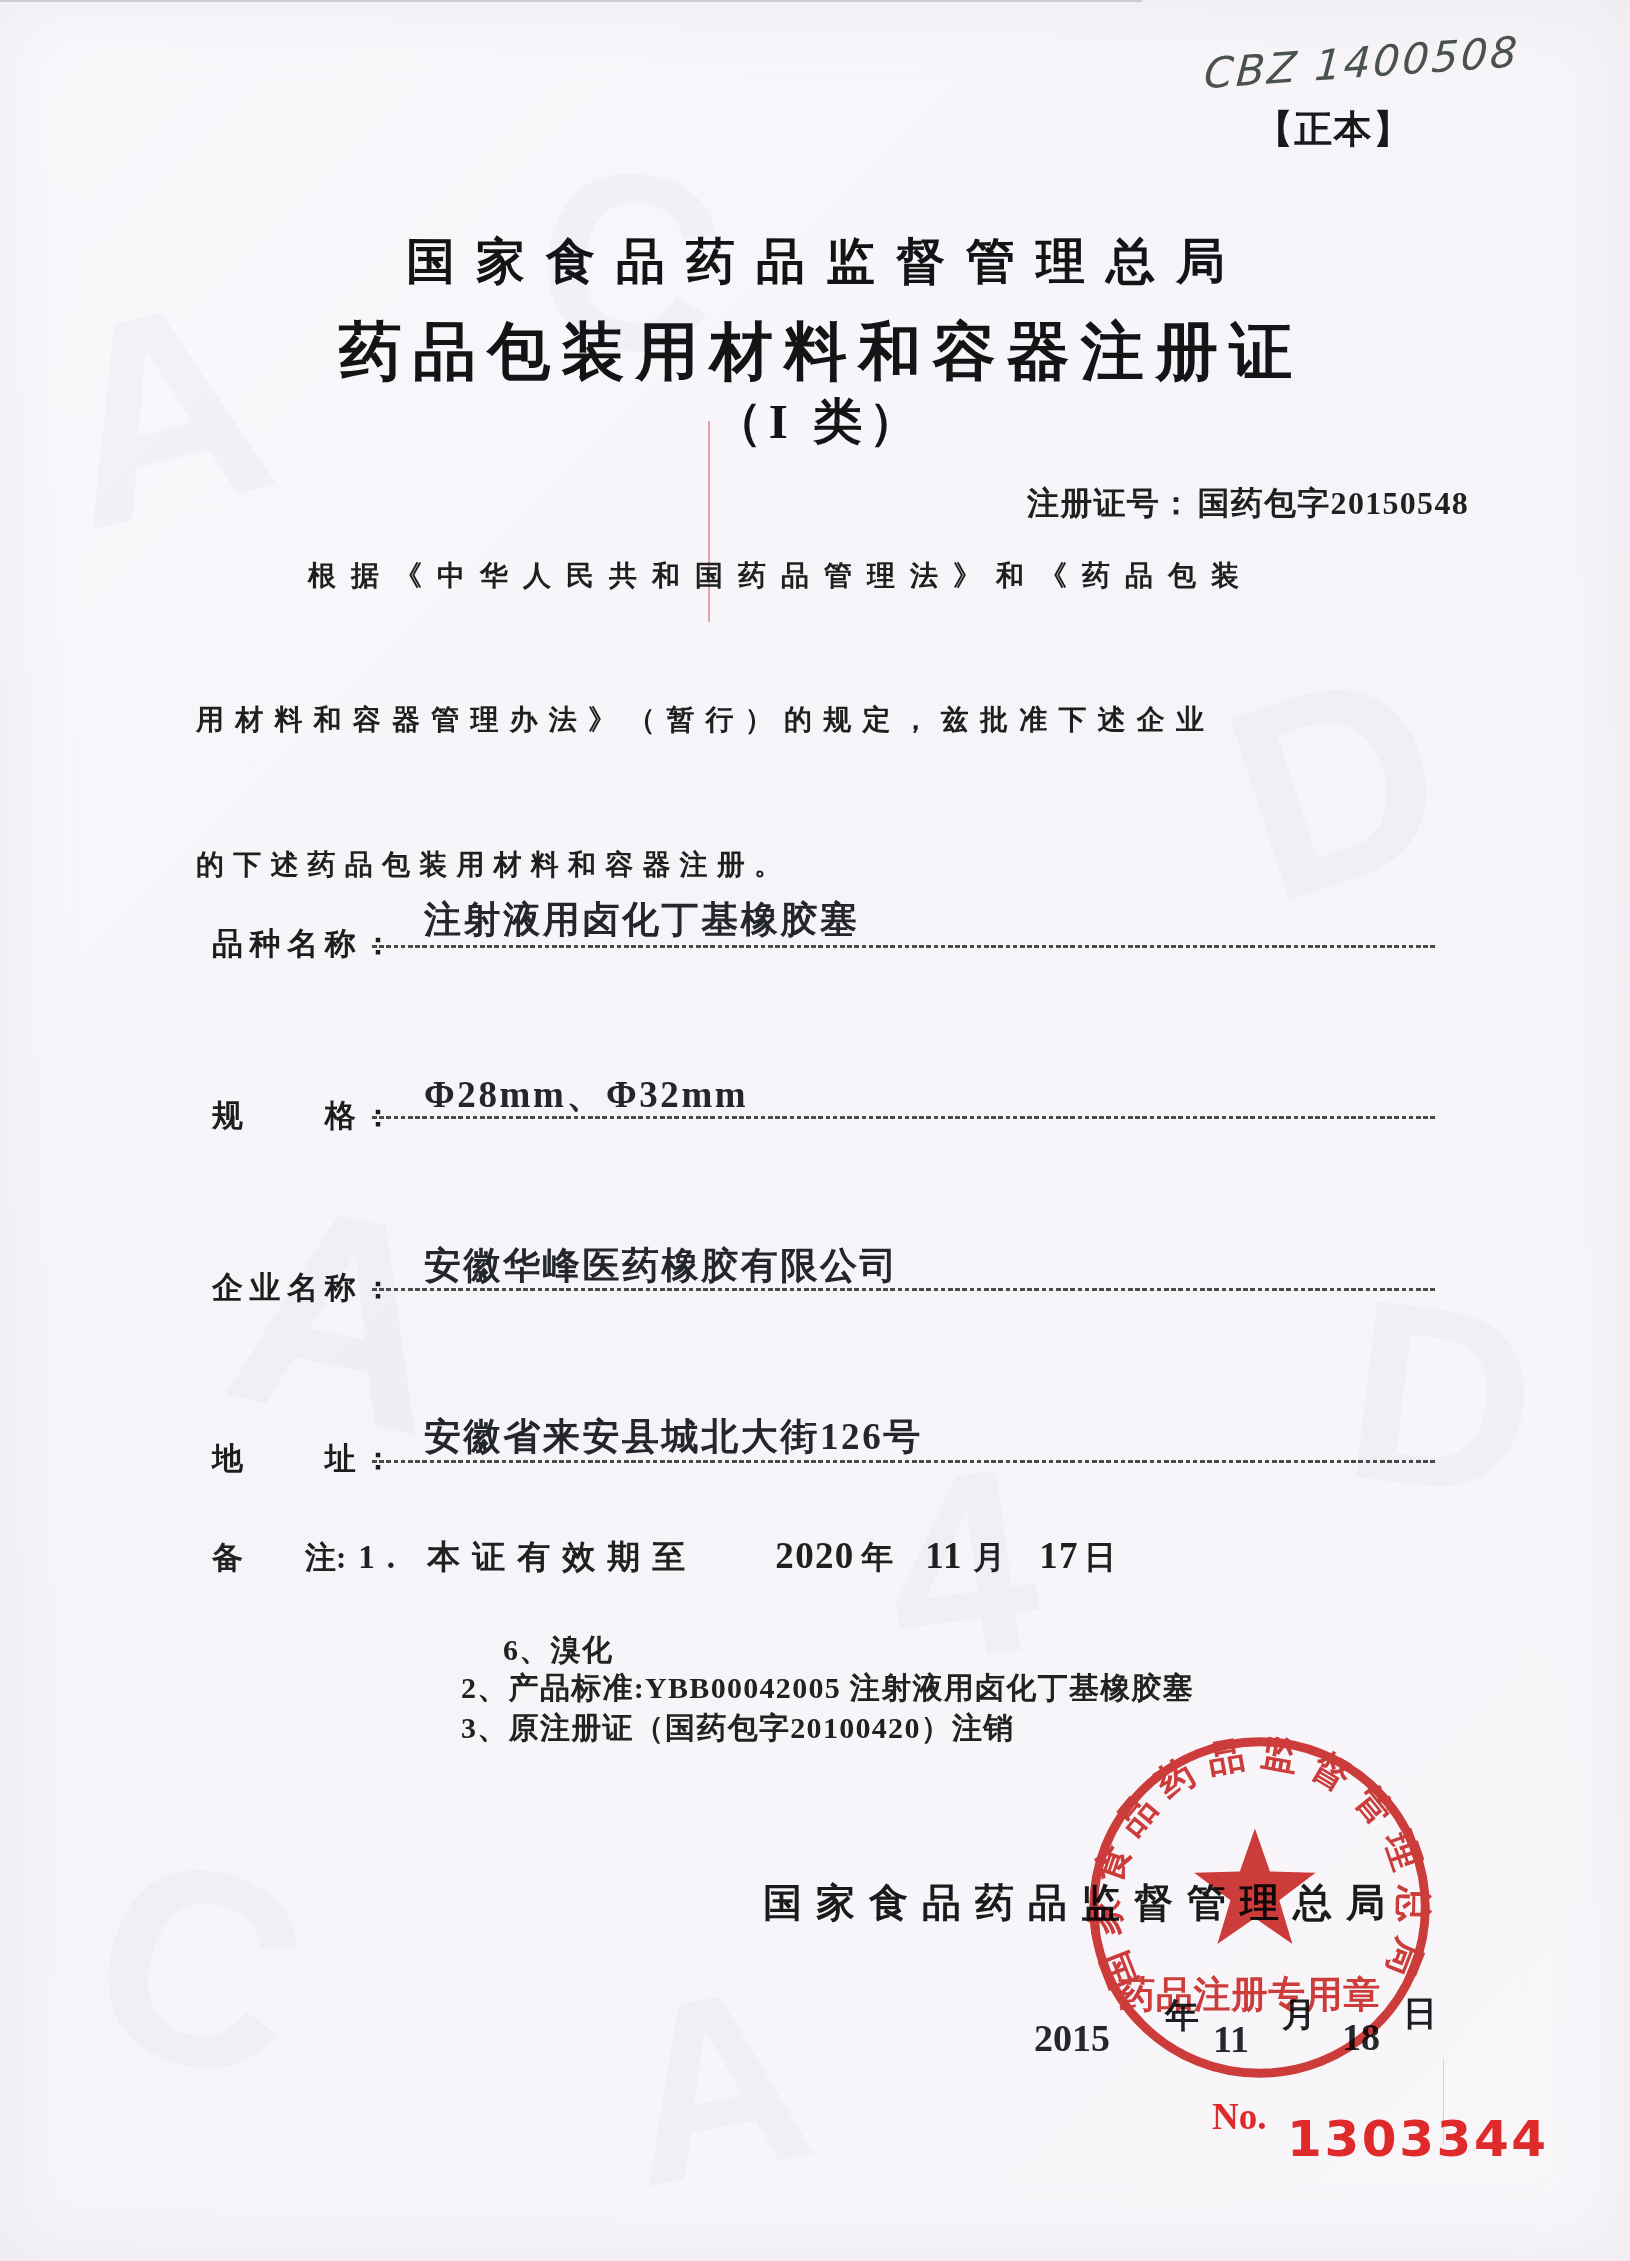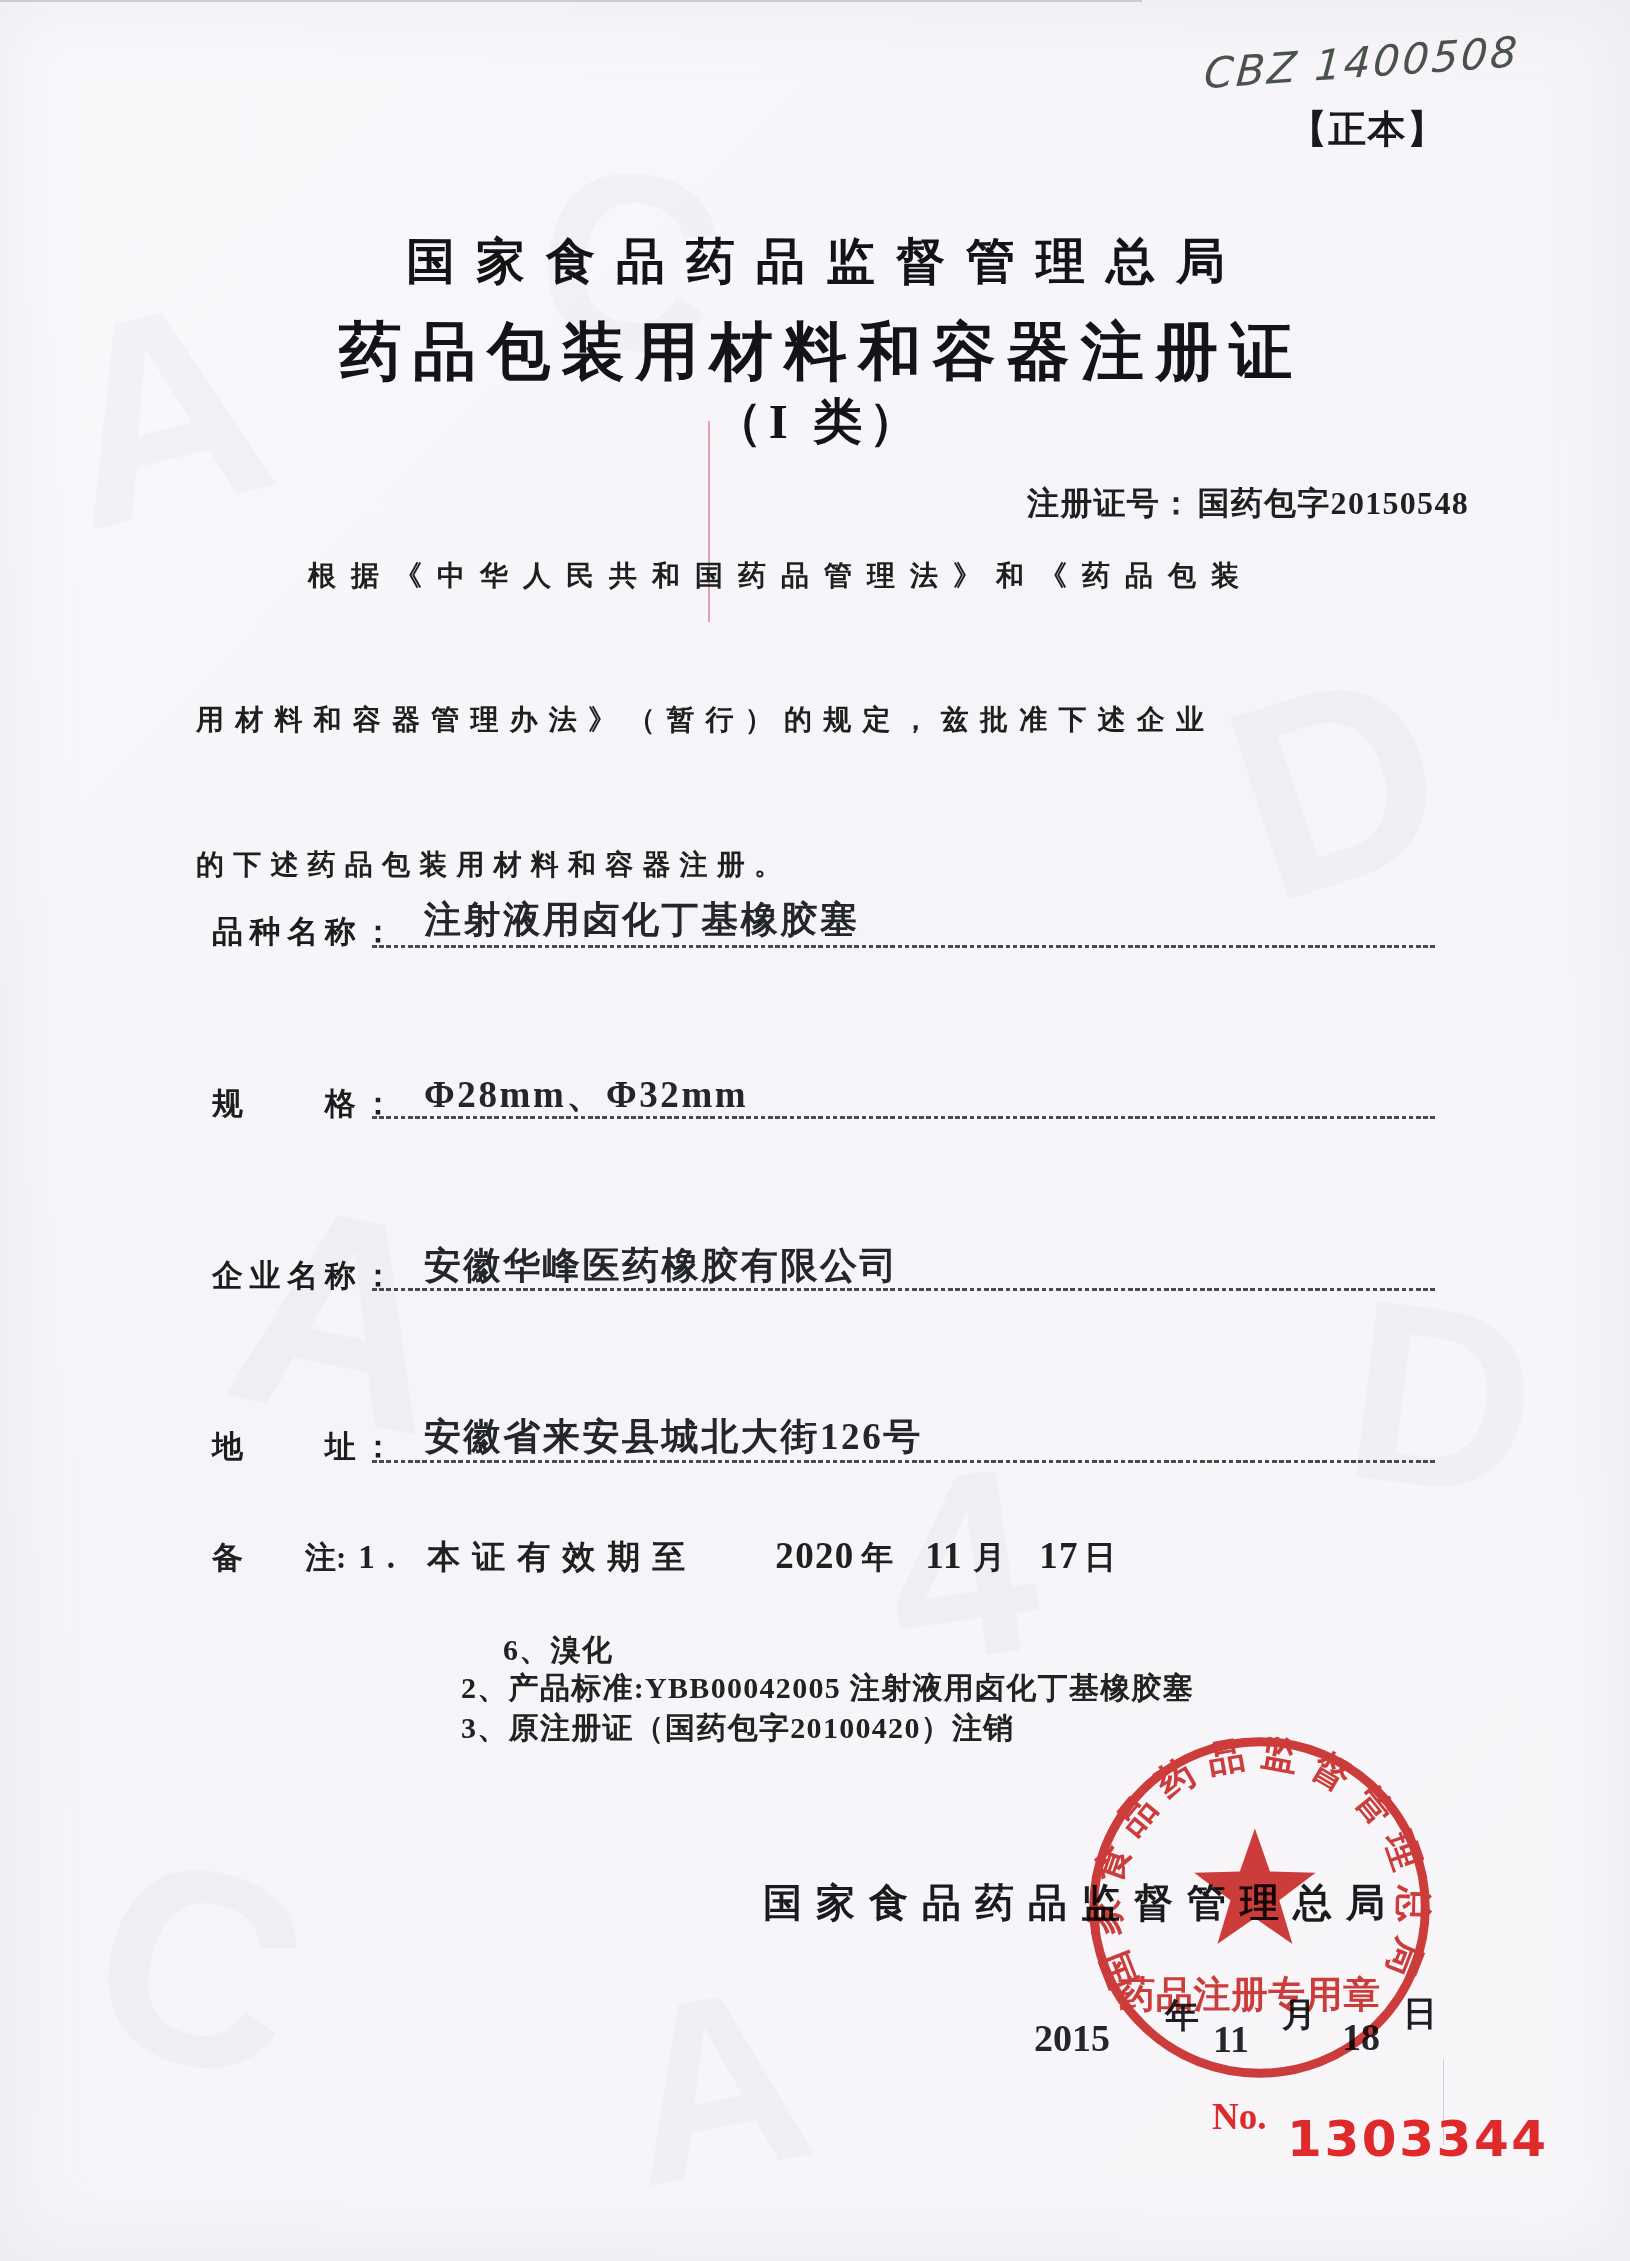--- a/index.html
+++ b/index.html
@@ -8,32 +8,32 @@
     background:linear-gradient(135deg,#faf8fb 0%,#f6f4f8 45%,#f8f6f9 100%);
     font-family:"Liberation Serif",serif;color:#1e211f;
     box-shadow:inset 0 0 79px rgba(190,185,205,.18);
   }
   .abs{position:absolute;white-space:nowrap;}
   .wm{position:absolute;font-family:"Liberation Sans",sans-serif;font-weight:700;
       color:rgba(150,140,185,0.06);pointer-events:none;}
   .top-edge{position:absolute;left:0;top:0;width:70%;height:2px;background:rgba(115,115,122,.28);}
   .handwriting{left:1204px;top:38px;font-family:"DejaVu Sans",sans-serif;font-style:italic;
       font-size:42px;color:#49524b;transform:rotate(-4deg) skewX(-8deg);letter-spacing:2.6px;}
-  .copytype{left:1289px;top:104px;font-size:38px;font-weight:700;letter-spacing:1.3px;color:#17191a;}
+  .copytype{left:1255px;top:104px;font-size:38px;font-weight:700;letter-spacing:1.3px;color:#17191a;}
   .t-line{left:0;width:100%;text-align:center;font-weight:700;color:#121416;}
   .t1{top:229px;font-size:49px;letter-spacing:21px;text-indent:21px;}
   .t2{top:309px;font-size:63px;letter-spacing:11.2px;text-indent:11.2px;}
   .t3{top:389px;font-size:49px;letter-spacing:6.6px;text-indent:6.6px;}
   .regno{right:162px;top:482px;font-size:32px;font-weight:700;letter-spacing:1.3px;}
   .regno .val{margin-left:4px;}
   .para{font-size:28px;font-weight:700;color:#1d201d;}
   .p1{left:308px;top:557px;letter-spacing:15px;}
   .p2{left:196px;top:701px;letter-spacing:11.2px;text-align:right;}
   .p3{left:196px;top:846px;letter-spacing:9.2px;}
-  .flabel{left:212px;font-size:31px;font-weight:700;letter-spacing:6.6px;color:#1b1e1c;}
+  .flabel{left:212px;font-size:31px;font-weight:700;letter-spacing:6.6px;color:#1b1e1c;margin-top:12px;}
   .fvalue{left:424px;font-size:37px;font-weight:700;letter-spacing:2.6px;color:#23262a;}
   .fline{position:absolute;left:372px;width:1066px;height:2.6px;
       background:repeating-linear-gradient(90deg,#474c46 0px,#474c46 4.6px,transparent 4.6px,transparent 7.2px);}
   .lab1{top:911px}.val1{top:895px}.lin1{top:945px}
   .lab2{top:1083px}.val2{top:1070px}.lin2{top:1116px}
   .lab3{top:1255px}.val3{top:1241px}.lin3{top:1288px}
   .lab4{top:1426px}.val4{top:1412px}.lin4{top:1460px}
   .remark{left:212px;top:1534px;font-size:31px;font-weight:700;}
   .remark .pfx{font-size:33px;letter-spacing:12px;margin-left:12px;}
   .remark .num{font-size:37px;letter-spacing:1.3px;text-align:right;}

